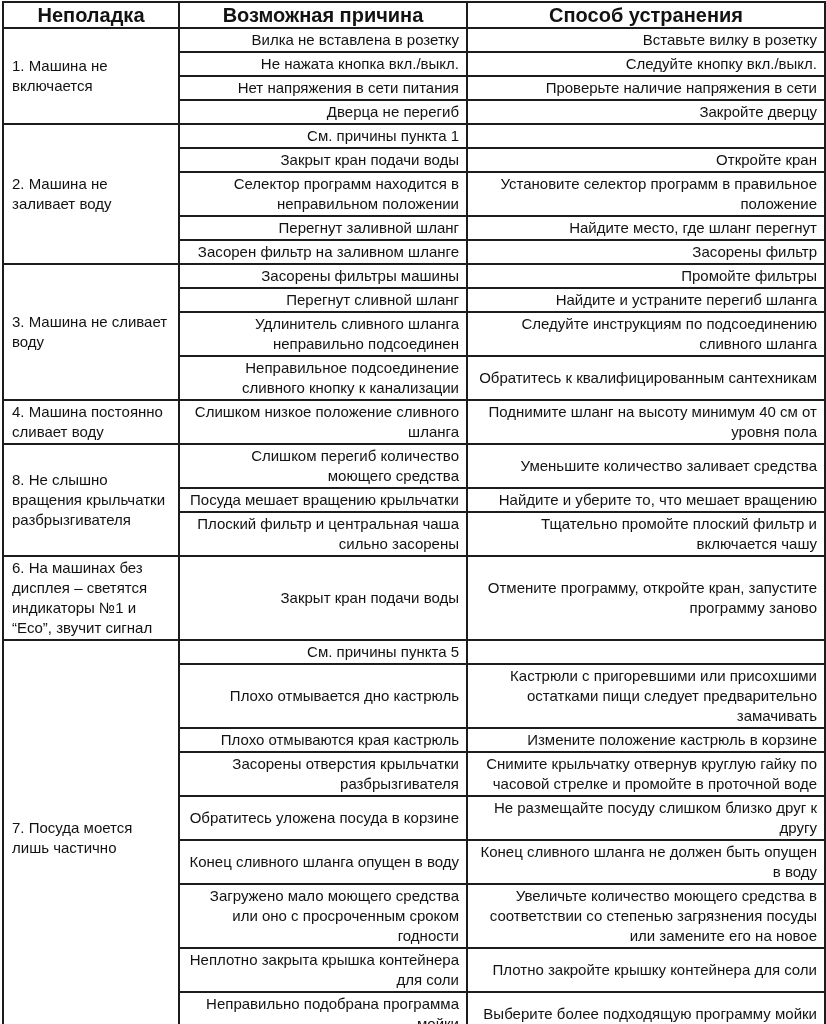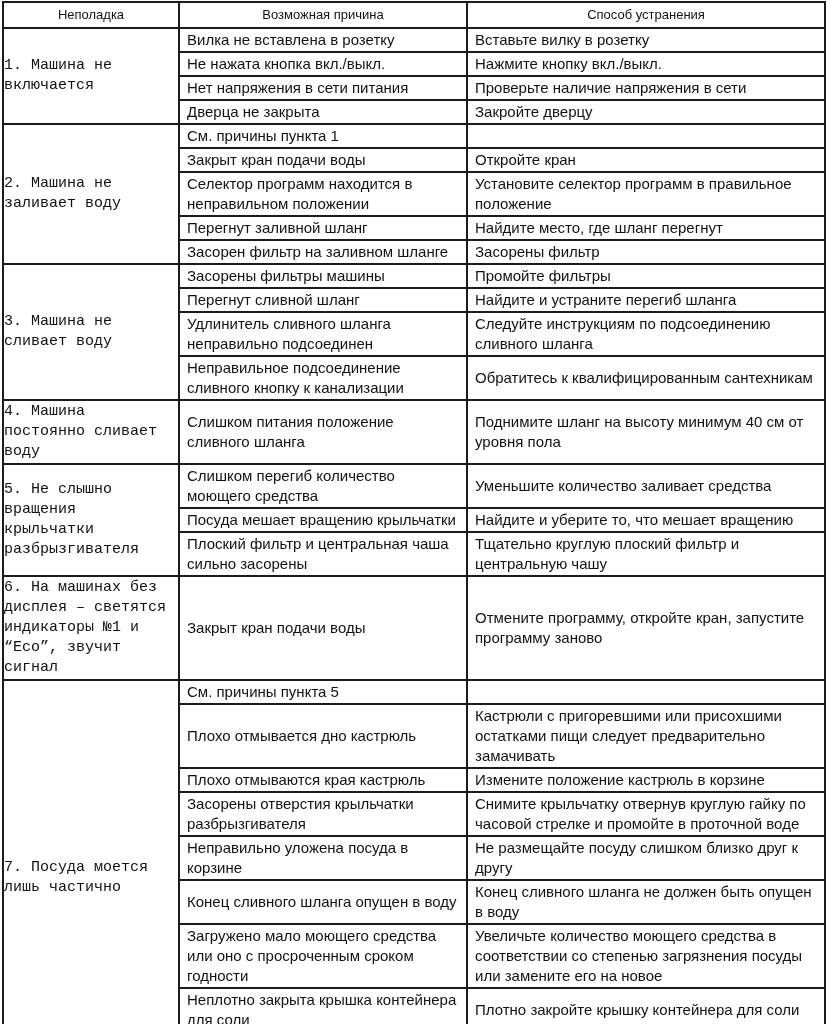--- a/index.html
+++ b/index.html
@@ -27,32 +27,31 @@
     font-family: "Liberation Sans", "DejaVu Sans", sans-serif;
     color: #121212;
     font-size: 15px;
     line-height: 20px;
     vertical-align: middle;
     padding: 1px 7px;
     word-wrap: break-word;
     overflow-wrap: break-word;
   }
   th {
-    font-weight: normal;
+    font-weight: bold;
     text-align: center;
-    font-size: 13px;
+    font-size: 20px;
     padding: 2px 4px;
   }
   td.problem {
     vertical-align: middle;
-    padding-left: 0;
-    font-family: Liberation Mono, monospace;
+    padding-left: 8px;
   }
   td.cause, td.remedy {
-    text-align: left;
+    text-align: right;
     border-radius: 12px;
   }
 </style>
 </head>
 <body>
 
 <div class="page">
   <table class="troubleshooting">
     <colgroup>
       <col class="c-problem">
@@ -68,28 +67,28 @@
     </thead>
     <tbody>
 
       <tr>
         <td class="problem" rowspan="4">1. Машина не включается</td>
         <td class="cause">Вилка не вставлена в розетку</td>
         <td class="remedy">Вставьте вилку в розетку</td>
       </tr>
       <tr>
         <td class="cause">Не нажата кнопка вкл./выкл.</td>
-        <td class="remedy">Нажмите кнопку вкл./выкл.</td>
+        <td class="remedy">Следуйте кнопку вкл./выкл.</td>
       </tr>
       <tr>
         <td class="cause">Нет напряжения в сети питания</td>
         <td class="remedy">Проверьте наличие напряжения в сети</td>
       </tr>
       <tr>
-        <td class="cause">Дверца не закрыта</td>
+        <td class="cause">Дверца не перегиб</td>
         <td class="remedy">Закройте дверцу</td>
       </tr>
 
       <tr>
         <td class="problem" rowspan="5">2. Машина не заливает воду</td>
         <td class="cause">См. причины пункта 1</td>
         <td class="remedy"></td>
       </tr>
       <tr>
         <td class="cause">Закрыт кран подачи воды</td>
@@ -121,36 +120,36 @@
         <td class="cause">Удлинитель сливного шланга неправильно подсоединен</td>
         <td class="remedy">Следуйте инструкциям по подсоединению сливного шланга</td>
       </tr>
       <tr>
         <td class="cause">Неправильное подсоединение сливного кнопку к канализации</td>
         <td class="remedy">Обратитесь к квалифицированным сантехникам</td>
       </tr>
 
       <tr>
         <td class="problem" rowspan="1">4. Машина постоянно сливает воду</td>
-        <td class="cause">Слишком питания положение сливного шланга</td>
+        <td class="cause">Слишком низкое положение сливного шланга</td>
         <td class="remedy">Поднимите шланг на высоту минимум 40 см от уровня пола</td>
       </tr>
 
       <tr>
-        <td class="problem" rowspan="3">5. Не слышно вращения крыльчатки разбрызгивателя</td>
+        <td class="problem" rowspan="3">8. Не слышно вращения крыльчатки разбрызгивателя</td>
         <td class="cause">Слишком перегиб количество моющего средства</td>
         <td class="remedy">Уменьшите количество заливает средства</td>
       </tr>
       <tr>
         <td class="cause">Посуда мешает вращению крыльчатки</td>
         <td class="remedy">Найдите и уберите то, что мешает вращению</td>
       </tr>
       <tr>
         <td class="cause">Плоский фильтр и центральная чаша сильно засорены</td>
-        <td class="remedy">Тщательно круглую плоский фильтр и центральную чашу</td>
+        <td class="remedy">Тщательно промойте плоский фильтр и включается чашу</td>
       </tr>
 
       <tr>
         <td class="problem" rowspan="1">6. На машинах без дисплея – светятся индикаторы №1 и “Eco”, звучит сигнал</td>
         <td class="cause">Закрыт кран подачи воды</td>
         <td class="remedy">Отмените программу, откройте кран, запустите программу заново</td>
       </tr>
 
       <tr>
         <td class="problem" rowspan="9">7. Посуда моется лишь частично</td>
@@ -163,21 +162,21 @@
       </tr>
       <tr>
         <td class="cause">Плохо отмываются края кастрюль</td>
         <td class="remedy">Измените положение кастрюль в корзине</td>
       </tr>
       <tr>
         <td class="cause">Засорены отверстия крыльчатки разбрызгивателя</td>
         <td class="remedy">Снимите крыльчатку отвернув круглую гайку по часовой стрелке и промойте в проточной воде</td>
       </tr>
       <tr>
-        <td class="cause">Неправильно уложена посуда в корзине</td>
+        <td class="cause">Обратитесь уложена посуда в корзине</td>
         <td class="remedy">Не размещайте посуду слишком близко друг к другу</td>
       </tr>
       <tr>
         <td class="cause">Конец сливного шланга опущен в воду</td>
         <td class="remedy">Конец сливного шланга не должен быть опущен в воду</td>
       </tr>
       <tr>
         <td class="cause">Загружено мало моющего средства или оно с просроченным сроком годности</td>
         <td class="remedy">Увеличьте количество моющего средства в соответствии со степенью загрязнения посуды или замените его на новое</td>
       </tr>

